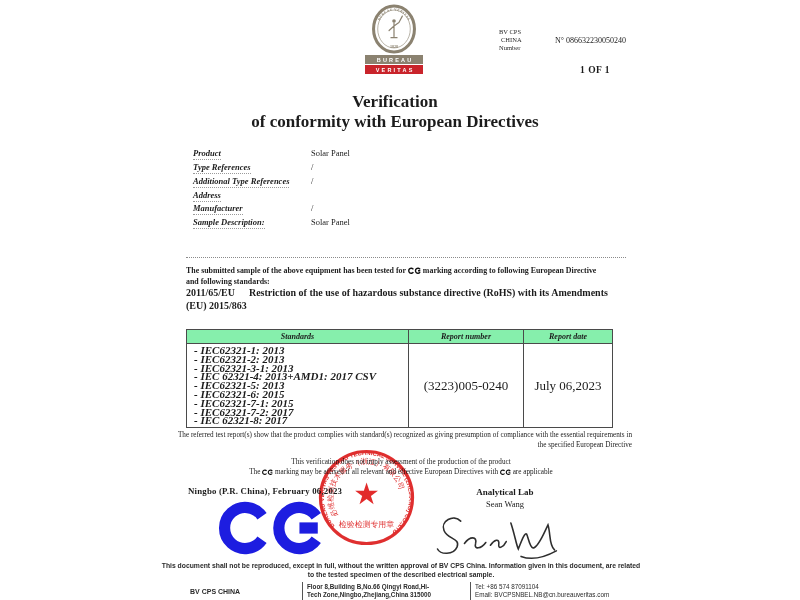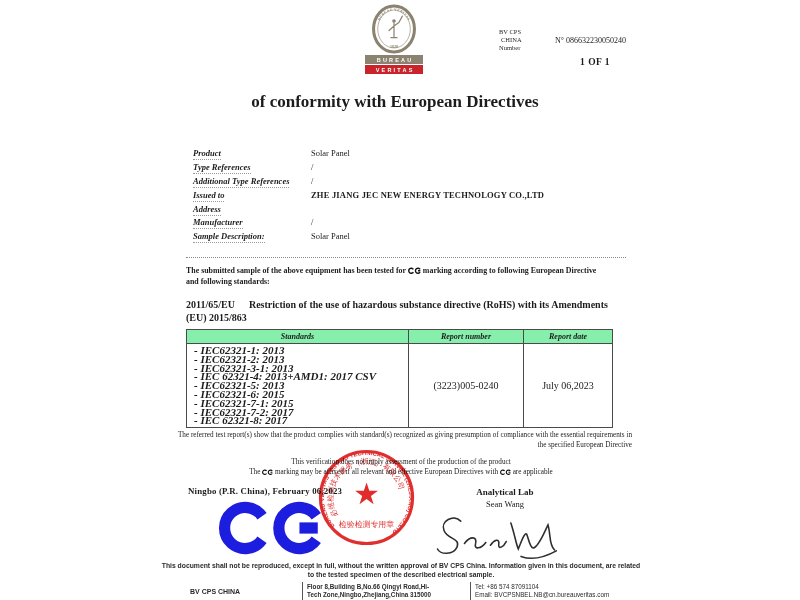--- a/index.html
+++ b/index.html
@@ -14,51 +14,51 @@
   .logo-block { left:364px; top:4px; width:60px; text-align:center; }
   .logo-emblem { width:46px; height:50px; margin:0 auto; display:block; }
   .logo-bar { width:58px; height:9px; margin:0 auto; display:flex; align-items:center; justify-content:center;
     font-family:"Liberation Sans", sans-serif; font-size:5.5px; font-weight:bold; letter-spacing:2.2px;
     color:#fff; text-indent:2.2px; }
   .bar-bureau { background:#8b8270; margin-top:1px; }
   .bar-veritas { background:#c9242b; margin-top:1px; }
 
   .cert-id { left:499px; top:28px; font-size:6.5px; line-height:8px; color:#2a2a2a; }
   .cert-num { left:543px; top:36px; font-size:8px;margin-left:12px; }
-  .page-ind { left:580px; top:57px; font-size:9.5px; font-weight:bold; letter-spacing:.5px; }
+  .page-ind { left:580px; top:65px; font-size:9.5px; font-weight:bold; letter-spacing:.5px; }
 
   
   .title { left:0; top:92px; width:790px; text-align:center; font-weight:bold; }
   .title .t1 { font-size:17px; line-height:20px; }
   .title .t2 { font-size:17px; line-height:20px; }
 
   
   .details { left:193px; top:148px; width:448px; font-size:8.5px; }
   .drow { display:flex; margin-bottom:3.4px; }
   .dlabel { width:118px; flex:none; font-style:italic; font-weight:bold; color:#222; }
   .dlabel span { border-bottom:1px dotted #9a9a9a; padding-bottom:1px; }
   .dvalue { flex:1; line-height:10.6px; }
   .dvalue.vbold { font-weight:bold; text-align:justify; letter-spacing:.2px; }
   .drow.addr { align-items:center; }
 
   .dotline { left:186px; top:257px; width:440px; border-top:1px dotted #8a8a8a; height:0; }
 
   
   .tested { left:186px; top:266px; width:424px; font-size:7.9px; font-weight:bold; line-height:10.5px; }
-  .directive { left:186px; top:299px; width:430px; font-size:10px; font-weight:bold; line-height:12.5px; }
+  .directive { left:186px; top:287px; width:430px; font-size:10px; font-weight:bold; line-height:12.5px; }
   .directive .code { margin-right:14px; }
 
   
   .stdtable { left:186px; top:329px; width:426px; border-collapse:collapse; table-layout:fixed; }
   .stdtable th, .stdtable td { border:1.2px solid #4a4a4a; vertical-align:middle; }
   .stdtable th { font-size:8px; font-weight:bold; font-style:italic; text-align:center; padding:2px 0; background:#86efac; }
   .std-cell { padding:2px 4px 2px 7px; }
   .std-line { font-size:11px; font-weight:bold; line-height:8.8px; white-space:nowrap;font-style:italic; }
   .std-line::before { content:"-  "; }
-  .cell-center { text-align:center; font-size:10px; }
+  .cell-center { text-align:center; font-size:13px; }
 
   
   .compliance { left:170px; top:431px; width:462px; text-align:right; font-size:7.2px; line-height:9.6px; }
   .vnotes { left:170px; top:457px; width:462px; text-align:center; font-size:7.2px; line-height:10px; }
 
   .issue-line { left:188px; top:486px; font-size:8.8px; font-weight:bold; letter-spacing:.2px; }
 
   .lab { left:425px; top:487px; width:160px; text-align:center; }
   .lab-title { font-size:9px; font-weight:bold; }
   .lab-name { font-size:8.5px; margin-top:2px; }
@@ -111,39 +111,36 @@
 
 <div class="abs cert-id">
   <div>BV CPS</div>
   <div style="padding-left:2px">CHINA</div>
   <div>Number</div>
 </div>
 <div class="abs cert-num">N° 086632230050240</div>
 <div class="abs page-ind">1 OF 1</div>
 
 <div class="abs title">
+  <div class="t1">Verification</div>
   <div class="t2">of conformity with European Directives</div>
 </div>
 
 <div class="abs details">
   <div class="drow">
     <div class="dlabel"><span>Product</span></div>
     <div class="dvalue">Solar Panel</div>
   </div>
   <div class="drow">
     <div class="dlabel"><span>Type References</span></div>
     <div class="dvalue">/</div>
   </div>
   <div class="drow">
     <div class="dlabel"><span>Additional Type References</span></div>
     <div class="dvalue">/</div>
-  </div>
-  <div class="drow">
-    <div class="dlabel"><span>Issued to</span></div>
-    <div class="dvalue vbold">ZHE JIANG JEC NEW ENERGY TECHNOLOGY CO.,LTD</div>
   </div>
   <div class="drow addr">
     <div class="dlabel"><span>Address</span></div>
   </div>
   <div class="drow">
     <div class="dlabel"><span>Manufacturer</span></div>
     <div class="dvalue">/</div>
   </div>
   <div class="drow">
     <div class="dlabel"><span>Sample Description:</span></div>

